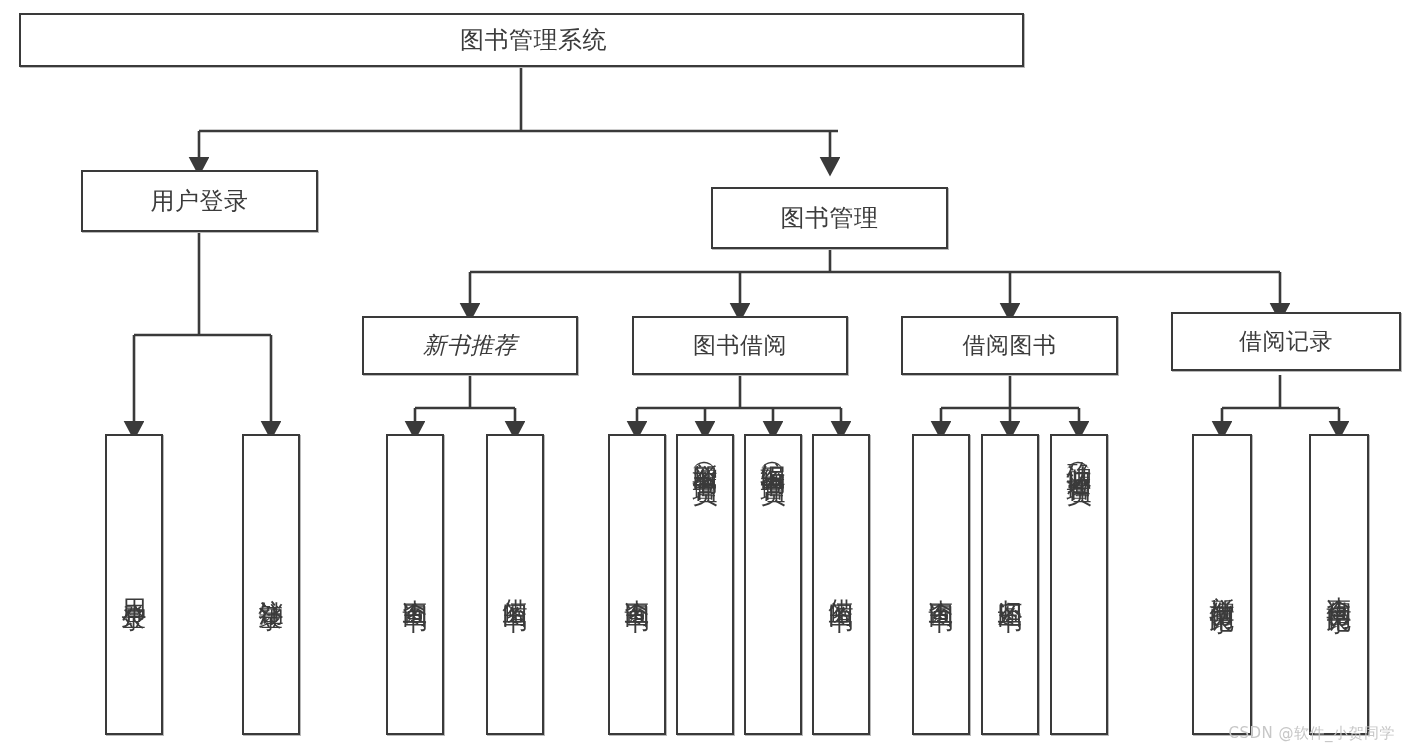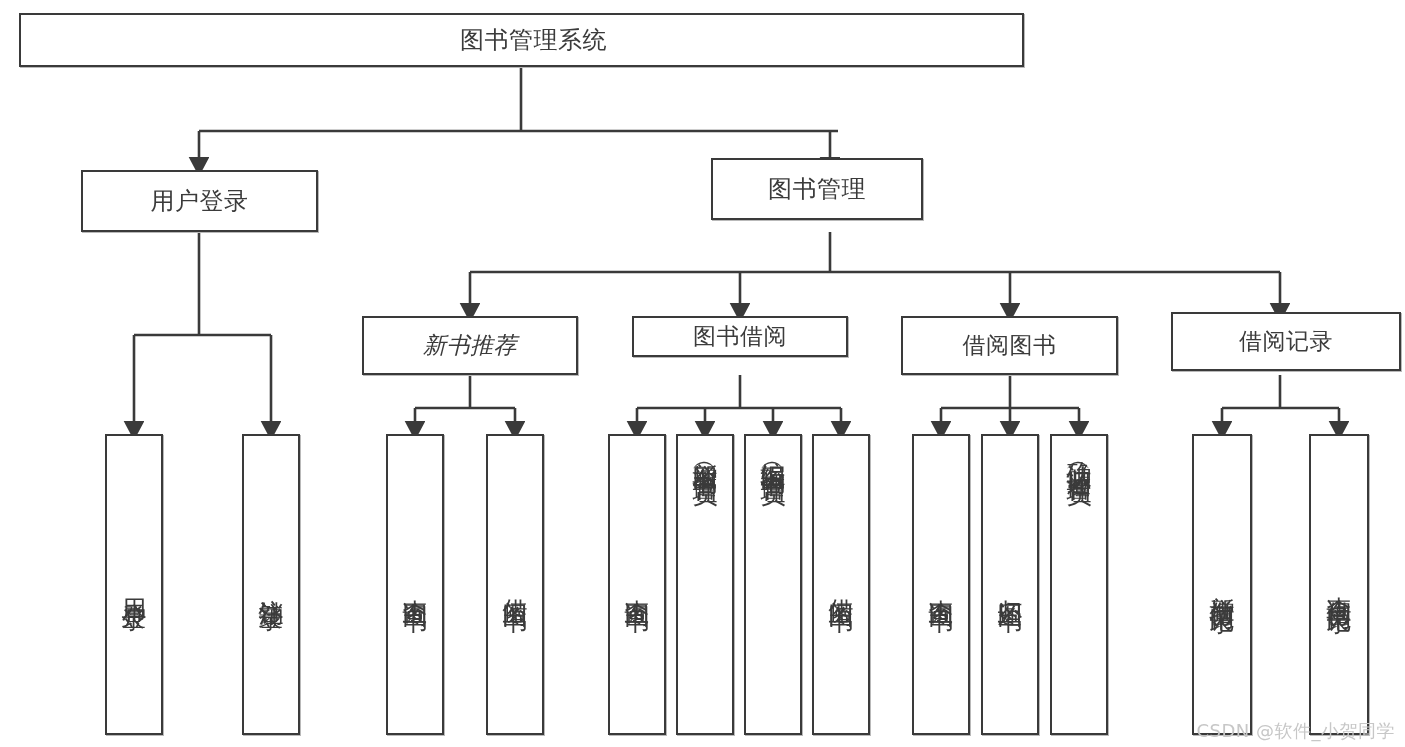--- a/index.html
+++ b/index.html
@@ -68,21 +68,21 @@
     font-size: 25px;
     line-height: 1.0;
     letter-spacing: 3px;
     white-space: nowrap;
   }
   
   #watermark {
     position: absolute;
     right: 10px;
     bottom: 4px;
-    font-size: 18px;
+    font-size: 15px;
     color: #c7c7c7;
     white-space: nowrap;
     letter-spacing: 0.5px;
   }
 </style>
 </head>
 <body>
 
 <div id="canvas">
 
@@ -137,29 +137,29 @@
   </svg>
 
   <div class="node horiz level1" style="left:19px; top:13px; width:1005px; height:54px;padding-left:24px;">
     <span class="label">图书管理系统</span>
   </div>
 
   <div class="node horiz level1" style="left:81px; top:170px; width:237px; height:62px;">
     <span class="label">用户登录</span>
   </div>
 
-  <div class="node horiz level1" style="left:711px; top:158px; width:212px; height:62px;">
+  <div class="node horiz level1" style="left:711px; top:187px; width:237px; height:62px;">
     <span class="label">图书管理</span>
   </div>
 
   <div class="node horiz" style="left:362px; top:316px; width:216px; height:59px;font-style:italic;">
     <span class="label">新书推荐</span>
   </div>
 
-  <div class="node horiz" style="left:632px; top:316px; width:216px; height:41px;justify-content:center;">
+  <div class="node horiz" style="left:632px; top:316px; width:216px; height:59px;justify-content:center;">
     <span class="label">图书借阅</span>
   </div>
 
   <div class="node horiz" style="left:901px; top:316px; width:217px; height:59px;">
     <span class="label">借阅图书</span>
   </div>
 
   <div class="node horiz" style="left:1171px; top:312px; width:230px; height:59px;">
     <span class="label">借阅记录</span>
   </div>

